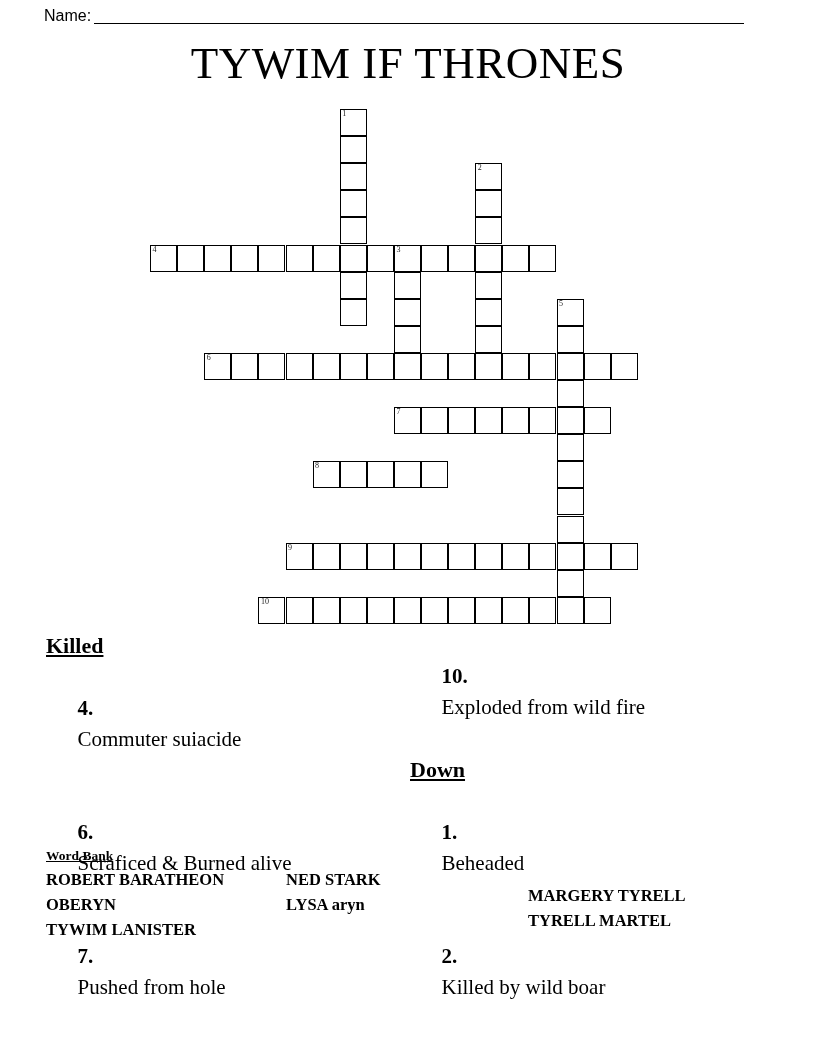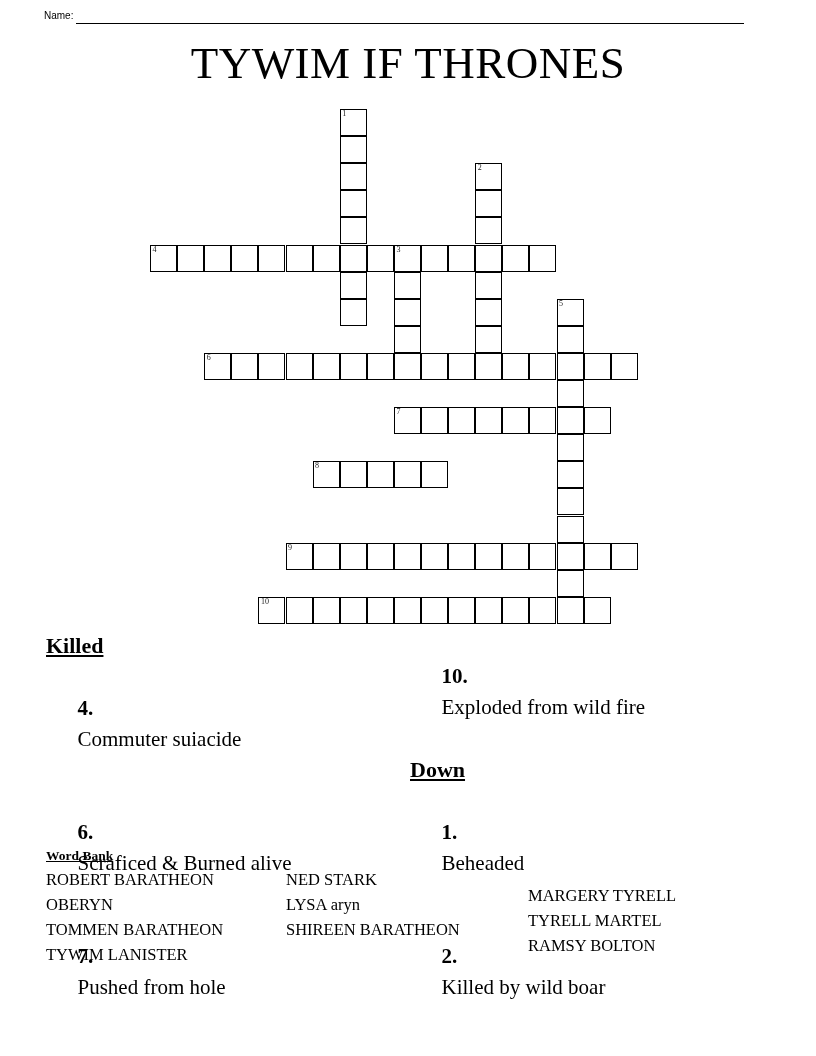--- a/index.html
+++ b/index.html
@@ -22,21 +22,21 @@
     position: absolute;
     left: 44px;
     top: 2px;
     width: 700px;
     height: 22px;
     display: flex;
     align-items: flex-end;
   }
   #name-label {
     font-family: "Liberation Sans", sans-serif;
-    font-size: 10px;
+    font-size: 16px;
     line-height: 16px;
     white-space: pre;
   }
   #name-blank {
     flex: 1;
     border-bottom: 1px solid #000;
     margin-left: 3px;
     height: 14px;
   }
 
@@ -124,20 +124,21 @@
     text-decoration: underline;
     white-space: pre;
   }
   #word-bank-grid {
     margin-top: 1px;
   }
   .wb-row {
     display: flex;
     height: 25px;
     align-items: flex-start;
+    font-weight: bold;
   }
   .wb-cell {
     font-size: 16.5px;
     line-height: 25px;
     white-space: pre;
   }
   .wb-c0 { width: 240px; }
   .wb-c1 { width: 242px; }
   .wb-c2 { width: 240px; margin-top: 16px; }
 </style>
@@ -319,23 +320,18 @@
         <div class="wb-cell wb-c0">ROBERT BARATHEON</div>
         <div class="wb-cell wb-c1">NED STARK</div>
         <div class="wb-cell wb-c2">MARGERY TYRELL</div>
       </div>
       <div class="wb-row">
         <div class="wb-cell wb-c0">OBERYN</div>
         <div class="wb-cell wb-c1">LYSA aryn</div>
         <div class="wb-cell wb-c2">TYRELL MARTEL</div>
       </div>
       <div class="wb-row">
-        <div class="wb-cell wb-c0">TOMMEN BARATHEON</div>
-        <div class="wb-cell wb-c1">SHIREEN BARATHEON</div>
-        <div class="wb-cell wb-c2">RAMSY BOLTON</div>
-      </div>
-      <div class="wb-row">
         <div class="wb-cell wb-c0">TYWIM LANISTER</div>
         <div class="wb-cell wb-c1"></div>
         <div class="wb-cell wb-c2"></div>
       </div>
     </div>
 </div>
 
 </body></html>

